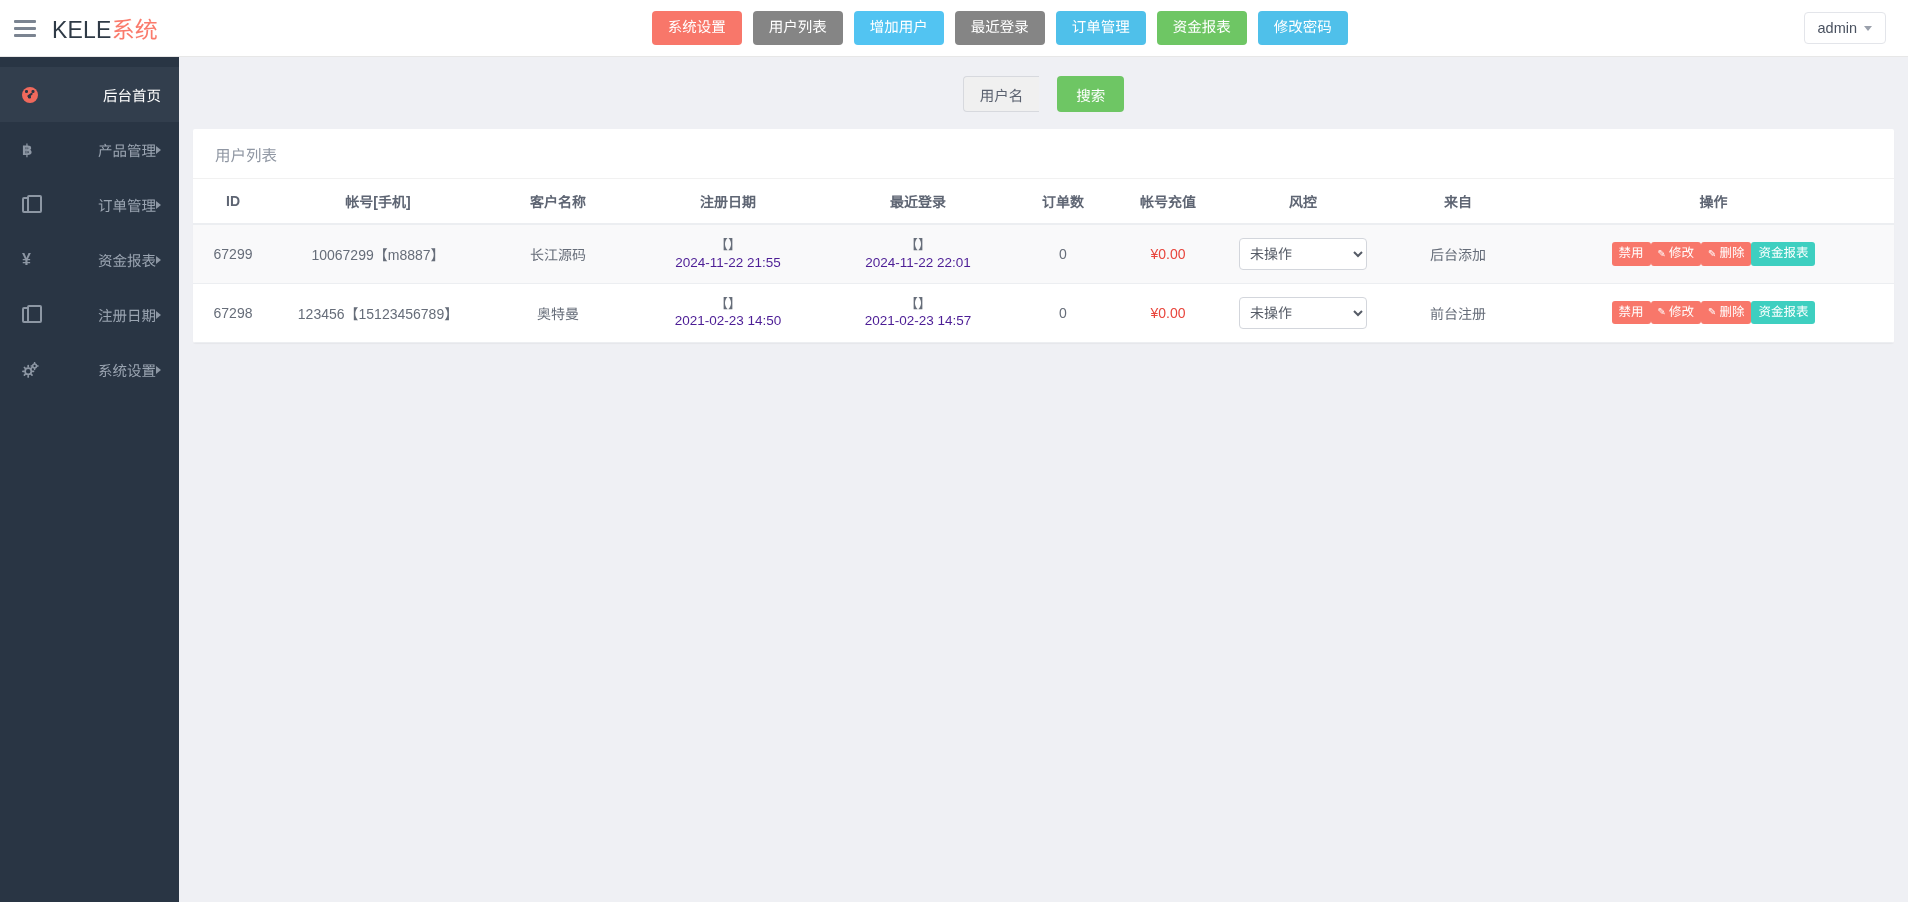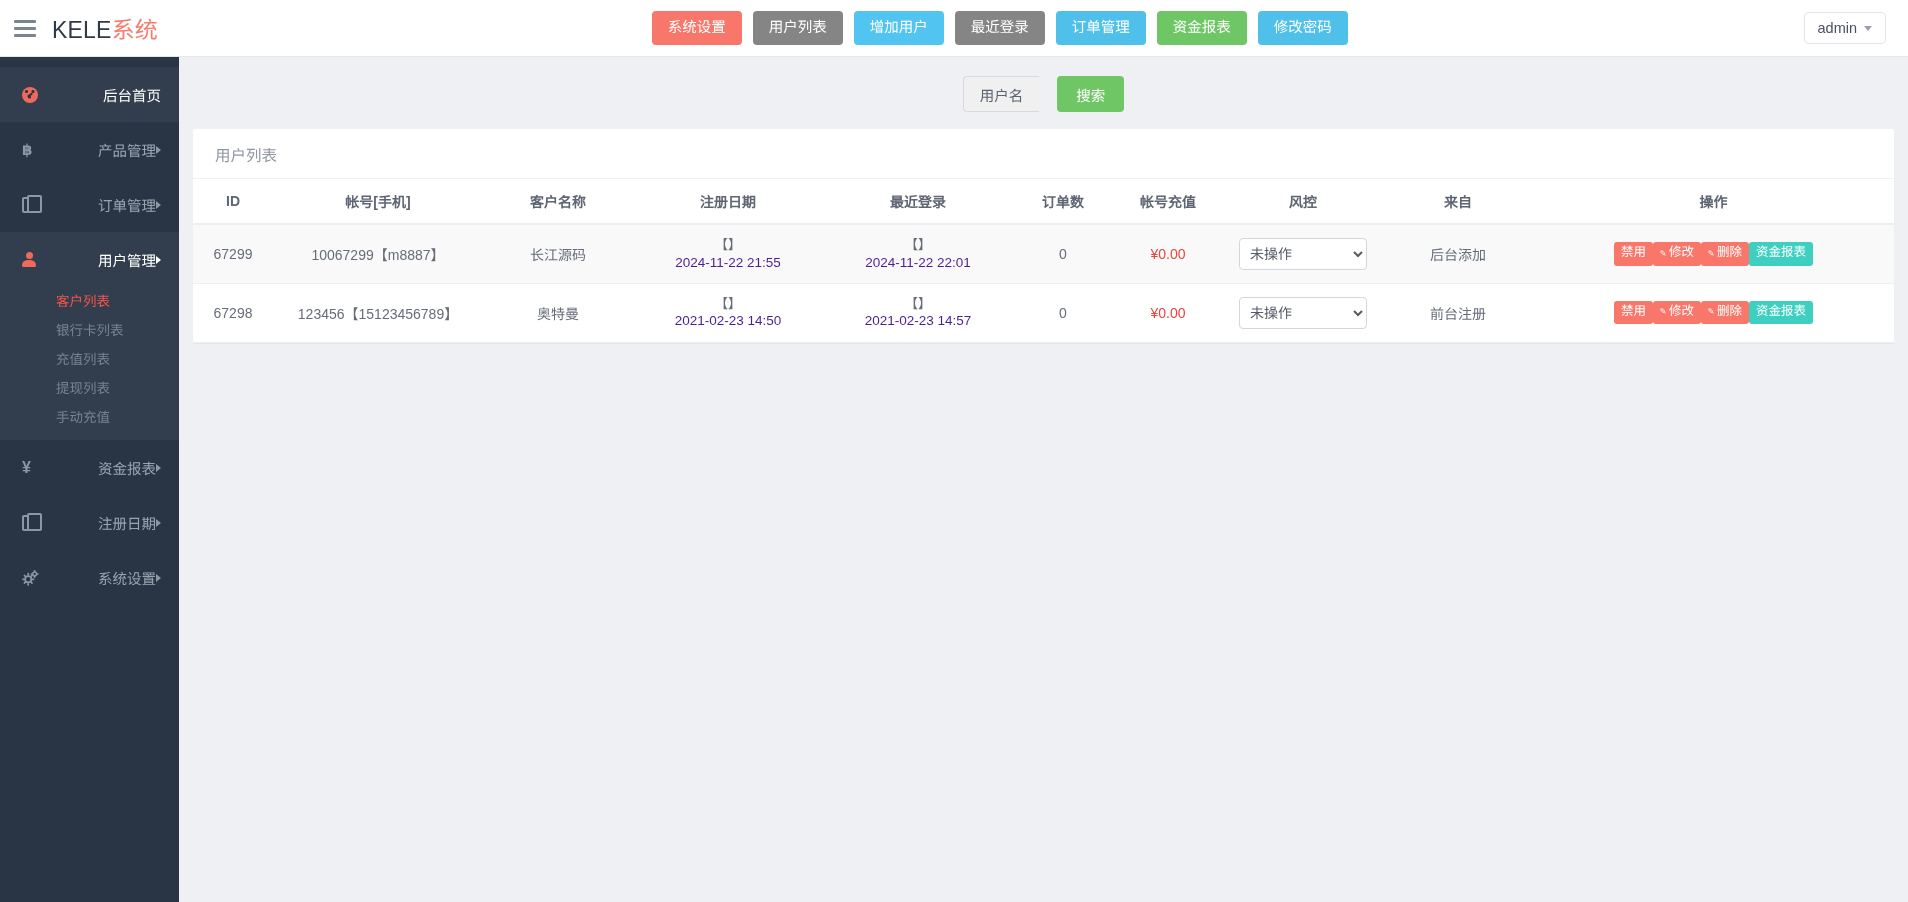--- a/index.html
+++ b/index.html
@@ -239,21 +239,21 @@
     border: 1px solid #d3d6dc;
     border-radius: 4px;
     background: #fff;
     font-size: 14px;
     font-family: inherit;
     color: #555b66;
     padding: 0 6px;
     cursor: pointer;
   }
 
-  .act-wrap { display: flex; gap: 0; justify-content: center; align-items: center; font-family: Liberation Mono, monospace; }
+  .act-wrap { display: flex; gap: 0; justify-content: center; align-items: center; }
   .act-btn {
     border: none; border-radius: 3px;
     color: #fff; font-size: 12.5px;
     padding: 4px 7px;
     cursor: pointer; font-family: inherit;
     line-height: 1.25;
     white-space: nowrap;
     display: inline-flex; align-items: center; gap: 3px;
   }
   .act-btn.salmon { background: #f8776a; }
@@ -324,36 +324,20 @@
     </div>
 
     <div class="menu-item">
       <span class="mi-icon">
           <span class="ic ic-doc"></span>
         </span>
       <span class="mi-label">订单管理</span>
       <span class="mi-arrow"></span>
     </div>
 
-    <div class="menu-group open">
-      <div class="menu-item active-top">
-        <span class="mi-icon">
-            <span class="ic ic-user"></span>
-          </span>
-        <span class="mi-label">用户管理</span>
-        <span class="mi-arrow"></span>
-      </div>
-      <div class="submenu">
-        <div class="submenu-item active">客户列表</div>
-        <div class="submenu-item">银行卡列表</div>
-        <div class="submenu-item">充值列表</div>
-        <div class="submenu-item">提现列表</div>
-        <div class="submenu-item">手动充值</div>
-      </div>
-    </div>
 
     <div class="menu-item">
       <span class="mi-icon">
           <span class="ic-yen">¥</span>
         </span>
       <span class="mi-label">资金报表</span>
       <span class="mi-arrow"></span>
     </div>
 
     <div class="menu-item">

